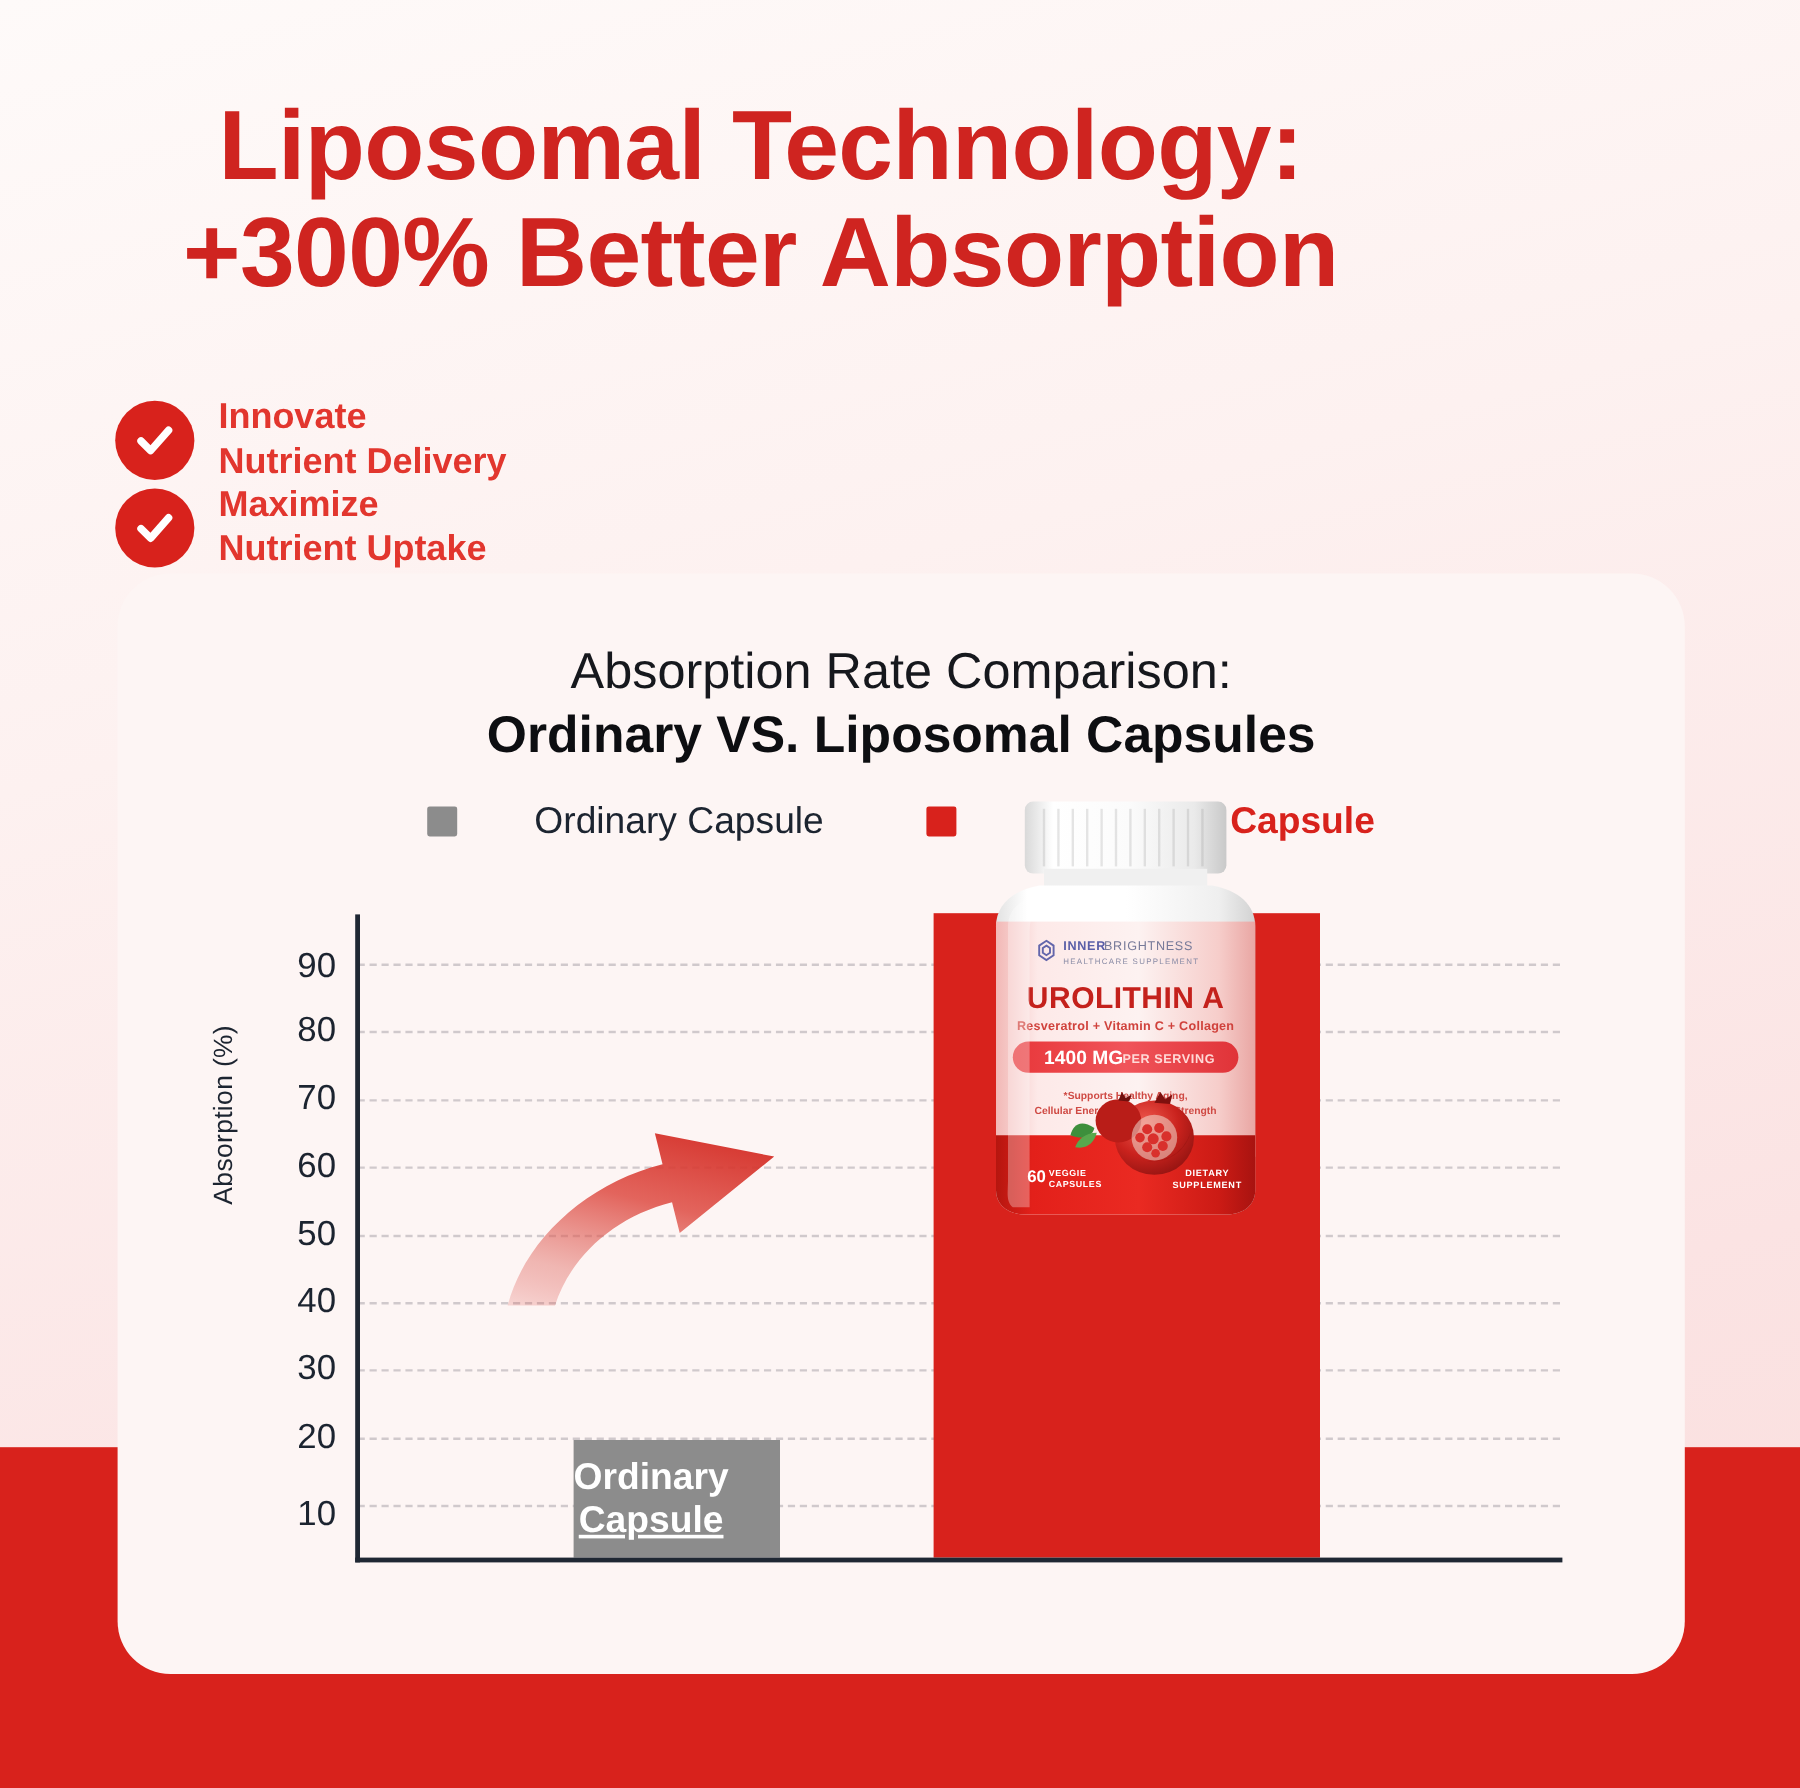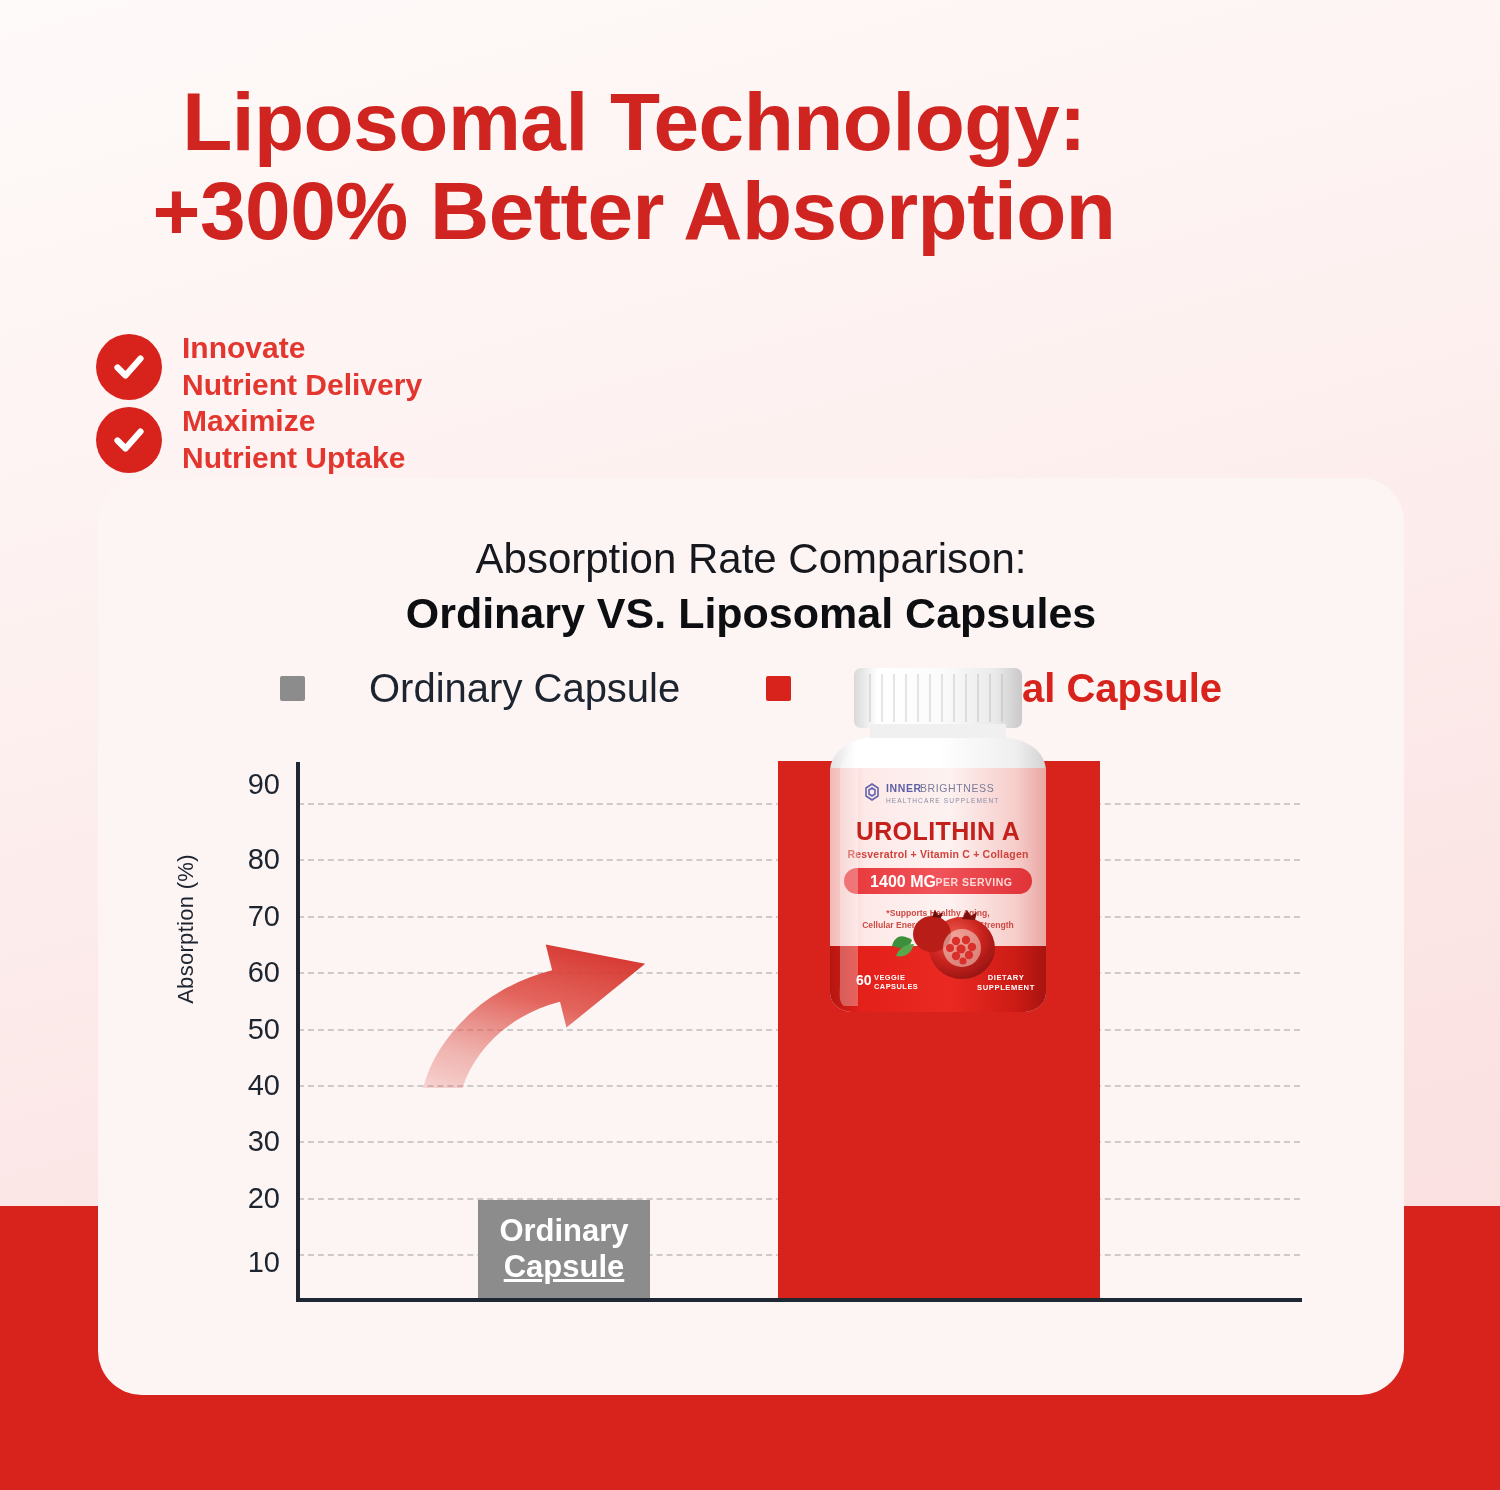--- a/index.html
+++ b/index.html
@@ -130,21 +130,21 @@
   .legend-item {
     display: flex;
     align-items: center;
     gap: 16px;
   }
   .legend-swatch {
     width: 25px;
     height: 25px;
     border-radius: 2px;
   }
-  .legend-label { font-size: 40px; margin-left: 48px; }
+  .legend-label { font-size: 31px; margin-left: 48px; }
   .legend-item.ordinary .legend-swatch { background: #8c8c8c; }
   .legend-item.ordinary .legend-label { color: #1c2430; font-weight: 400; }
   .legend-item.liposomal .legend-swatch { background: #d8221c; }
   .legend-item.liposomal .legend-label { color: #d8221c; font-weight: 700; }
 
   
   #plot {
     position: absolute;
     left: 0;
     top: 0;
@@ -208,21 +208,20 @@
     bottom: 97px; 
   }
 
   #bar-ordinary {
     left: 380px;
     width: 172px;
     height: 98px;
     background: #8c8c8c;
     display: flex;
     align-items: center;
-    justify-content: center;
   }
   #bar-ordinary .bar-label {
     color: #ffffff;
     font-weight: 700;
     font-size: 31px;
     line-height: 1.15;
     text-align: center;
   }
   .bar-label .l2 { display: block; text-decoration: underline; }
 
@@ -337,21 +336,21 @@
     <div class="gridline" style="top:325px"></div>
 
     <div class="y-tick" style="top:784px">10</div>
     <div class="y-tick" style="top:720px">20</div>
     <div class="y-tick" style="top:663px">30</div>
     <div class="y-tick" style="top:607px">40</div>
     <div class="y-tick" style="top:551px">50</div>
     <div class="y-tick" style="top:494px">60</div>
     <div class="y-tick" style="top:438px">70</div>
     <div class="y-tick" style="top:381px">80</div>
-    <div class="y-tick" style="top:306px">90</div>
+    <div class="y-tick" style="top:328px">90</div>
 
     <div id="growth-arrow">
       <svg width="310" height="180" viewBox="0 0 310 180" aria-hidden="true">
         <defs>
           <linearGradient id="arrowGrad" x1="0" y1="1" x2="1" y2="0">
             <stop offset="0%" stop-color="#d8221c" stop-opacity="0"></stop>
             <stop offset="28%" stop-color="#e06a62" stop-opacity="0.45"></stop>
             <stop offset="58%" stop-color="#de4b42" stop-opacity="0.85"></stop>
             <stop offset="100%" stop-color="#cf1f18" stop-opacity="1"></stop>
           </linearGradient>

